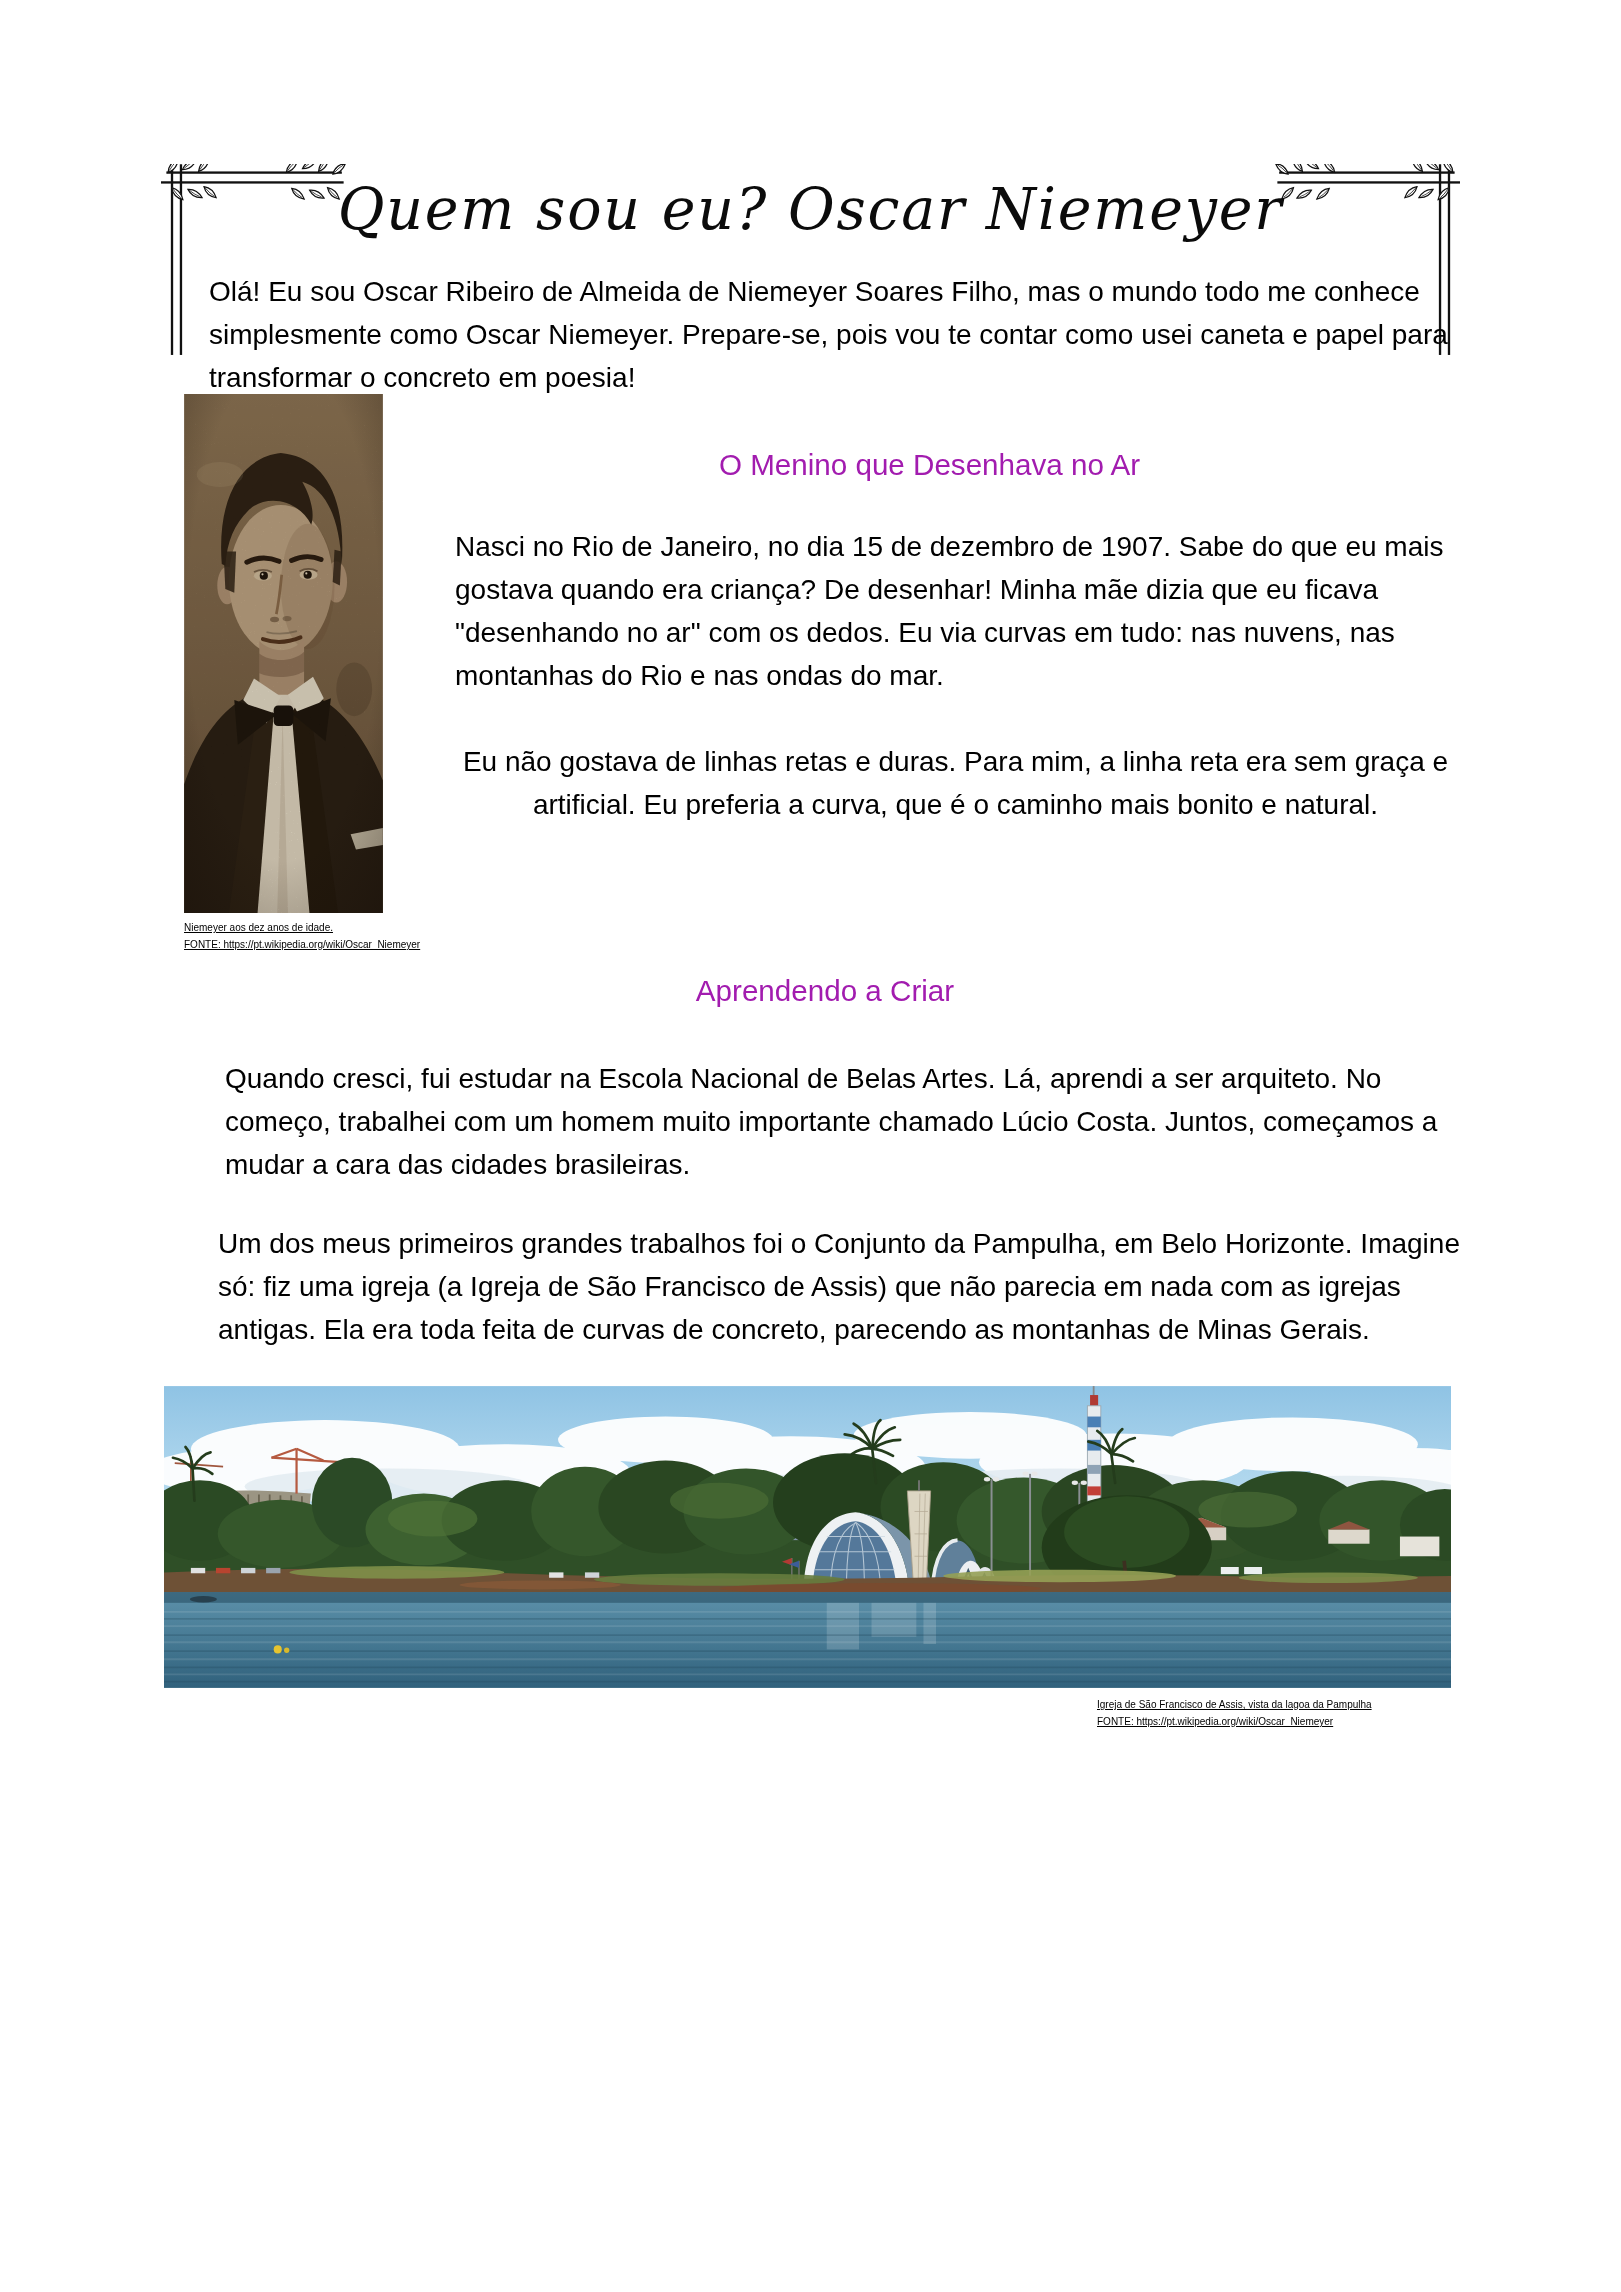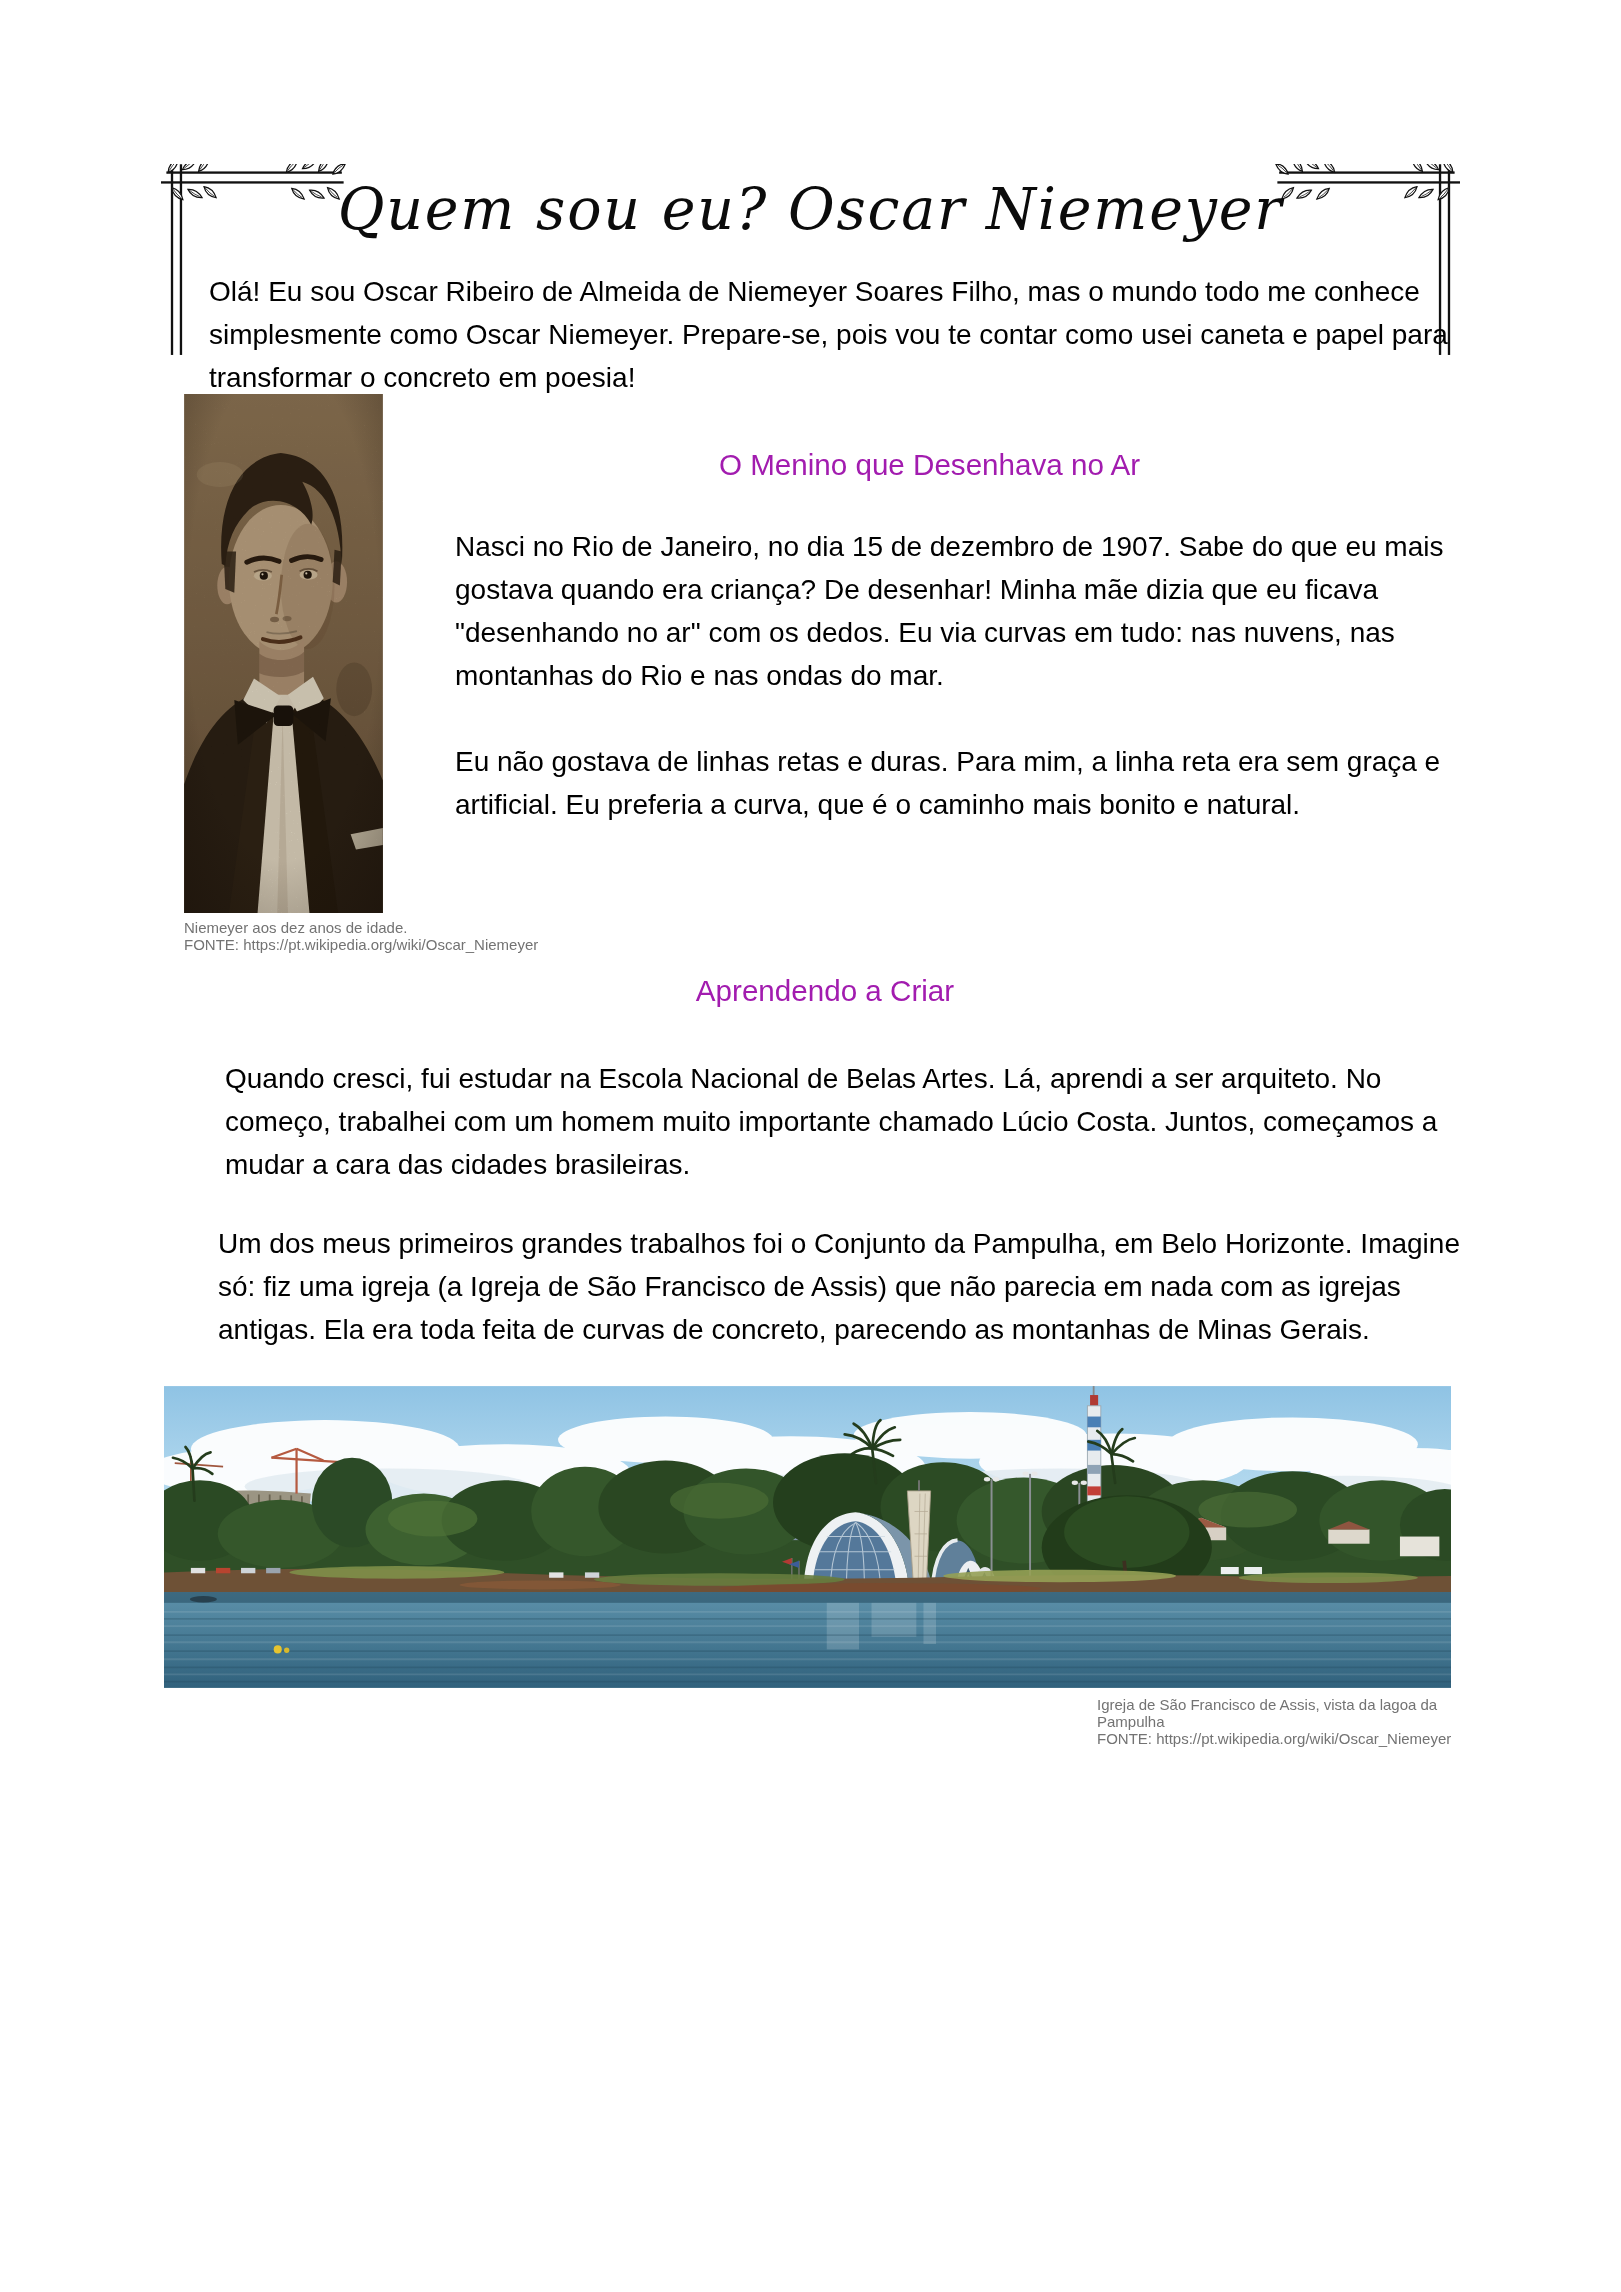--- a/index.html
+++ b/index.html
@@ -6,27 +6,27 @@
   .page{position:relative;width:1621px;height:1889px;background:#ffffff;overflow:hidden;
         font-family:"Liberation Sans",sans-serif;color:#000;}
   .abs{position:absolute;}
   .script{font-family:"DejaVu Serif",serif;font-style:italic;font-weight:400;color:#0b0b0b;}
   .doc-title{top:176px;left:0;width:100%;text-align:center;font-size:57px;letter-spacing:1.8px;}
   .body-text{font-size:28px;line-height:43px;color:#000;padding-left:25px;}
   .intro{top:270px;left:184px;width:1276px;}
   .sec-heading{font-size:29.6px;font-weight:normal;text-align:center;color:#a21caf;}
   .h-sec1{top:448px;left:430px;width:999px;}
   .col-p1{top:525px;left:430px;width:1001px;}
-  .col-p2{top:740px;left:430px;width:1001px;}
+  .col-p2{top:740px;left:430px;width:1001px;text-align:center;}
   .h-sec2{top:960px;left:184px;width:1254px;}
   .p3{top:1041px;left:184px;width:1265px;}
   .p4{top:1213px;left:184px;width:1265px;}
   .figure1{top:394px;left:184px;width:199px;height:519px;}
   .figure2{top:1386px;left:164px;width:1287px;height:302px;}
-  .caption{font-size:15px;line-height:17px;color:#737373;}
+  .caption{font-size:10px;line-height:17px;color:#000000;text-decoration:underline;}
   .cap1{top:919px;left:184px;width:412px;}
   .cap2{top:1696px;left:1097px;width:376px;}
   .orn-left{top:164px;left:161px;width:188px;height:193px;}
   .orn-right{top:164px;left:1272px;width:188px;height:193px;transform:scaleX(-1);}
   .feather-left{top:1945px;left:161px;width:85px;height:237px;}
   .feather-right{top:1945px;left:1375px;width:85px;height:237px;transform:scaleX(-1);}
   .book-left{top:2056px;left:240px;width:152px;height:82px;}
   .book-right{top:2056px;left:1229px;width:152px;height:82px;transform:scaleX(-1);}
   .series-title{top:2065px;left:0;width:100%;text-align:right;font-size:54px;letter-spacing:0.9px;}
   .brand{top:2142px;left:1171px;height:52px;display:flex;align-items:center;}

